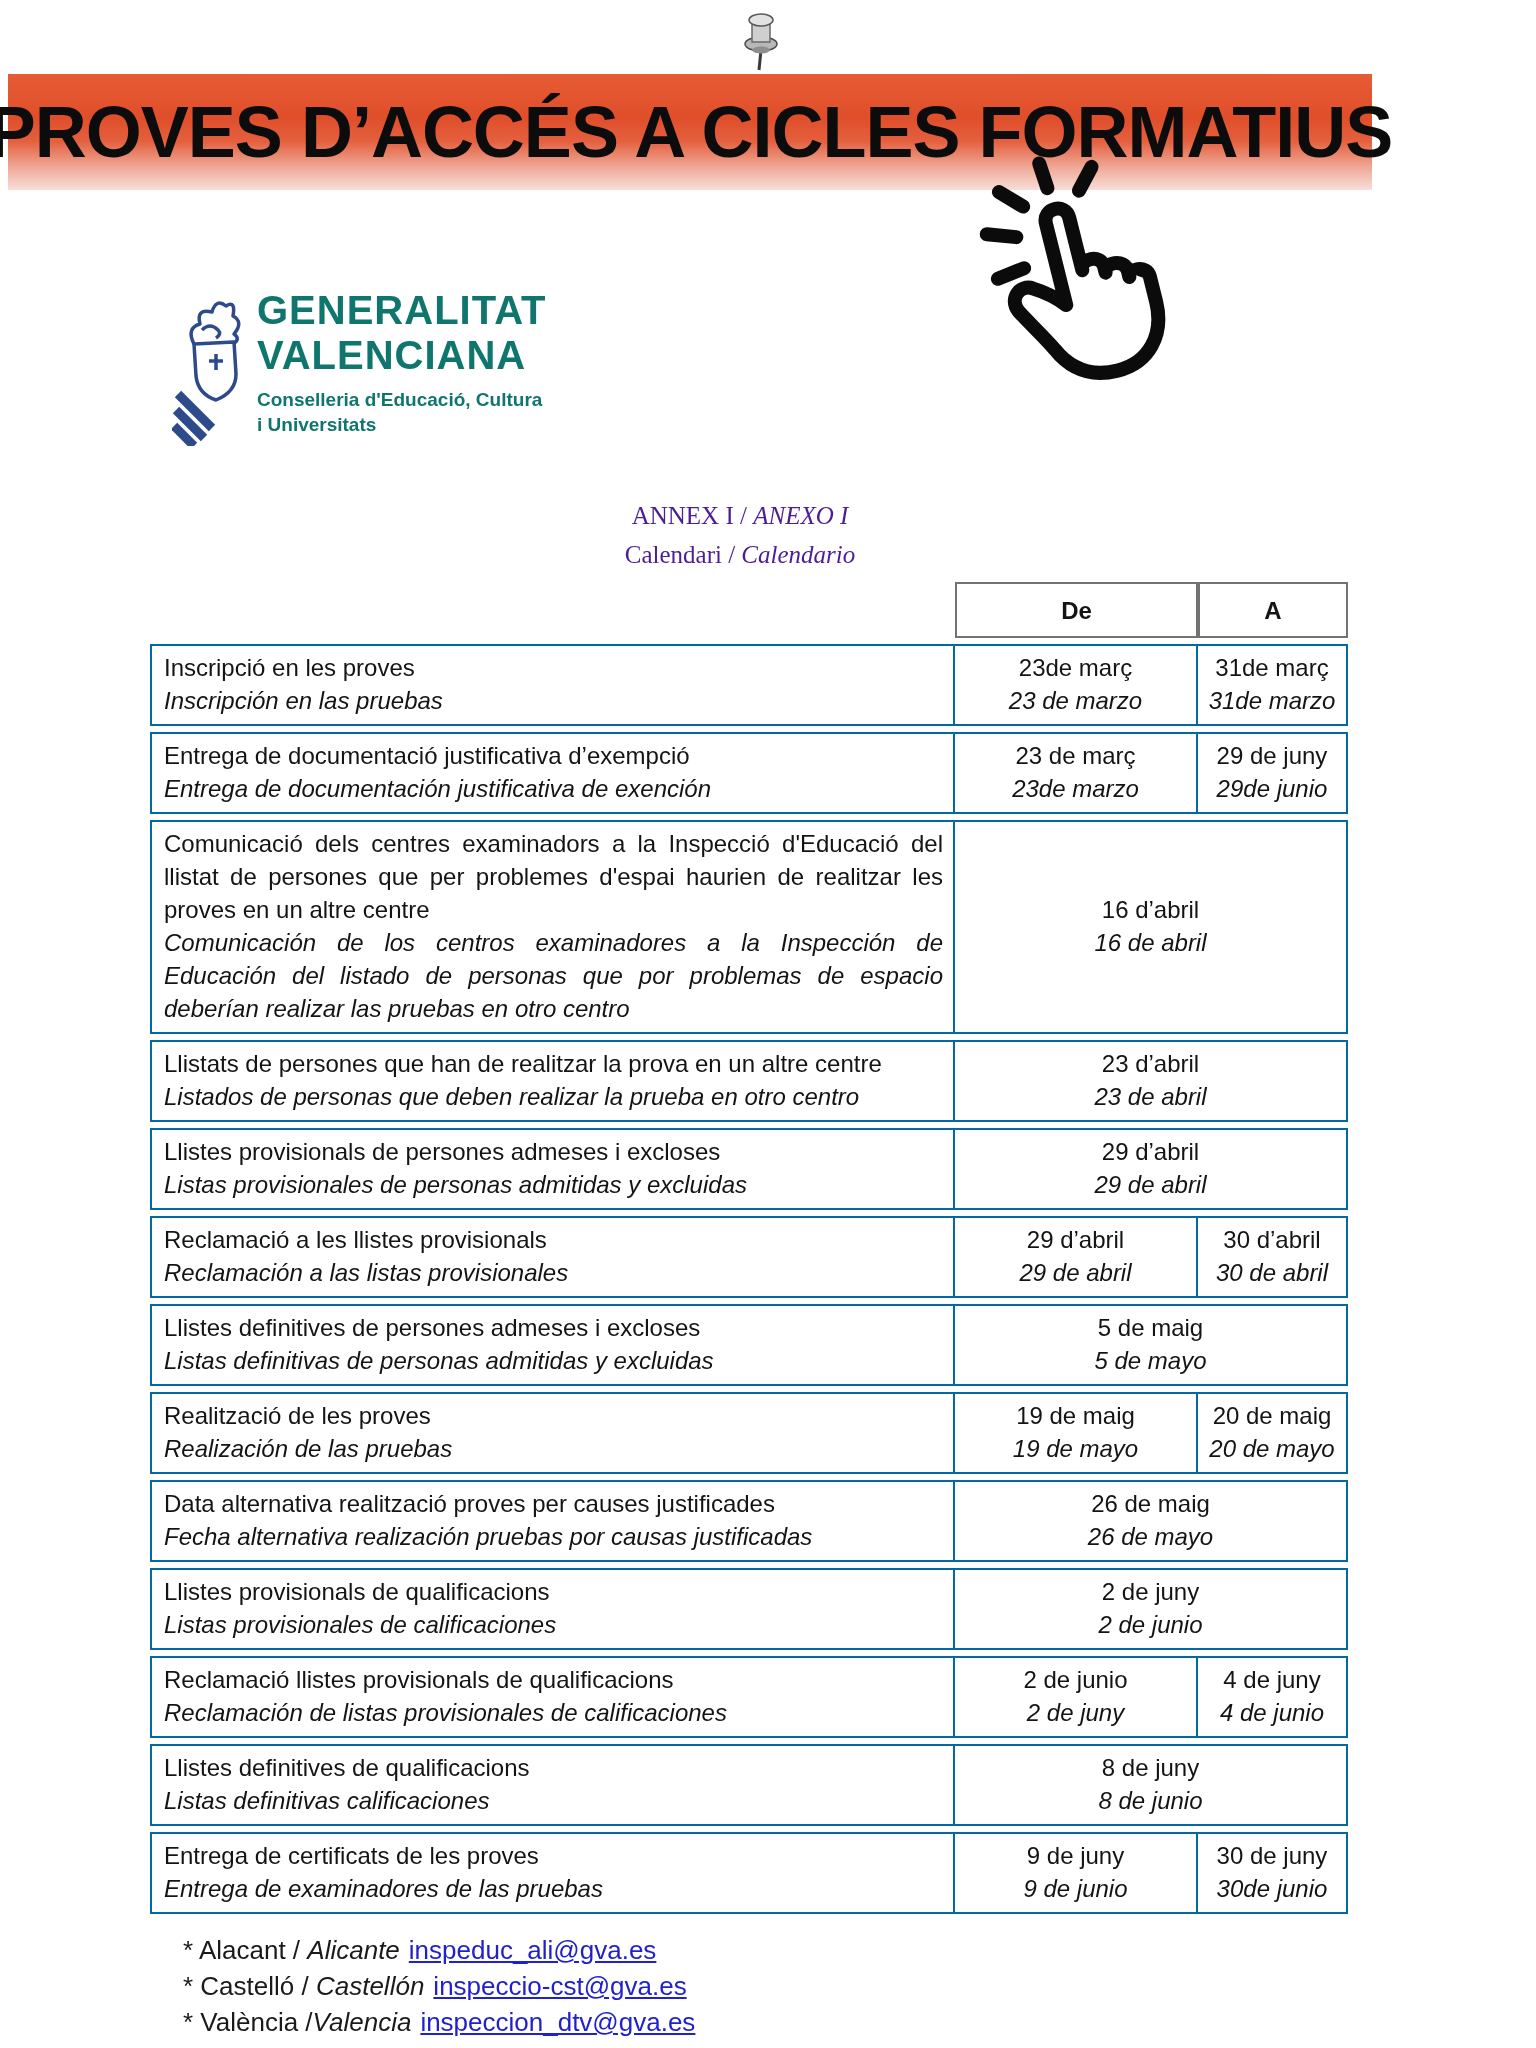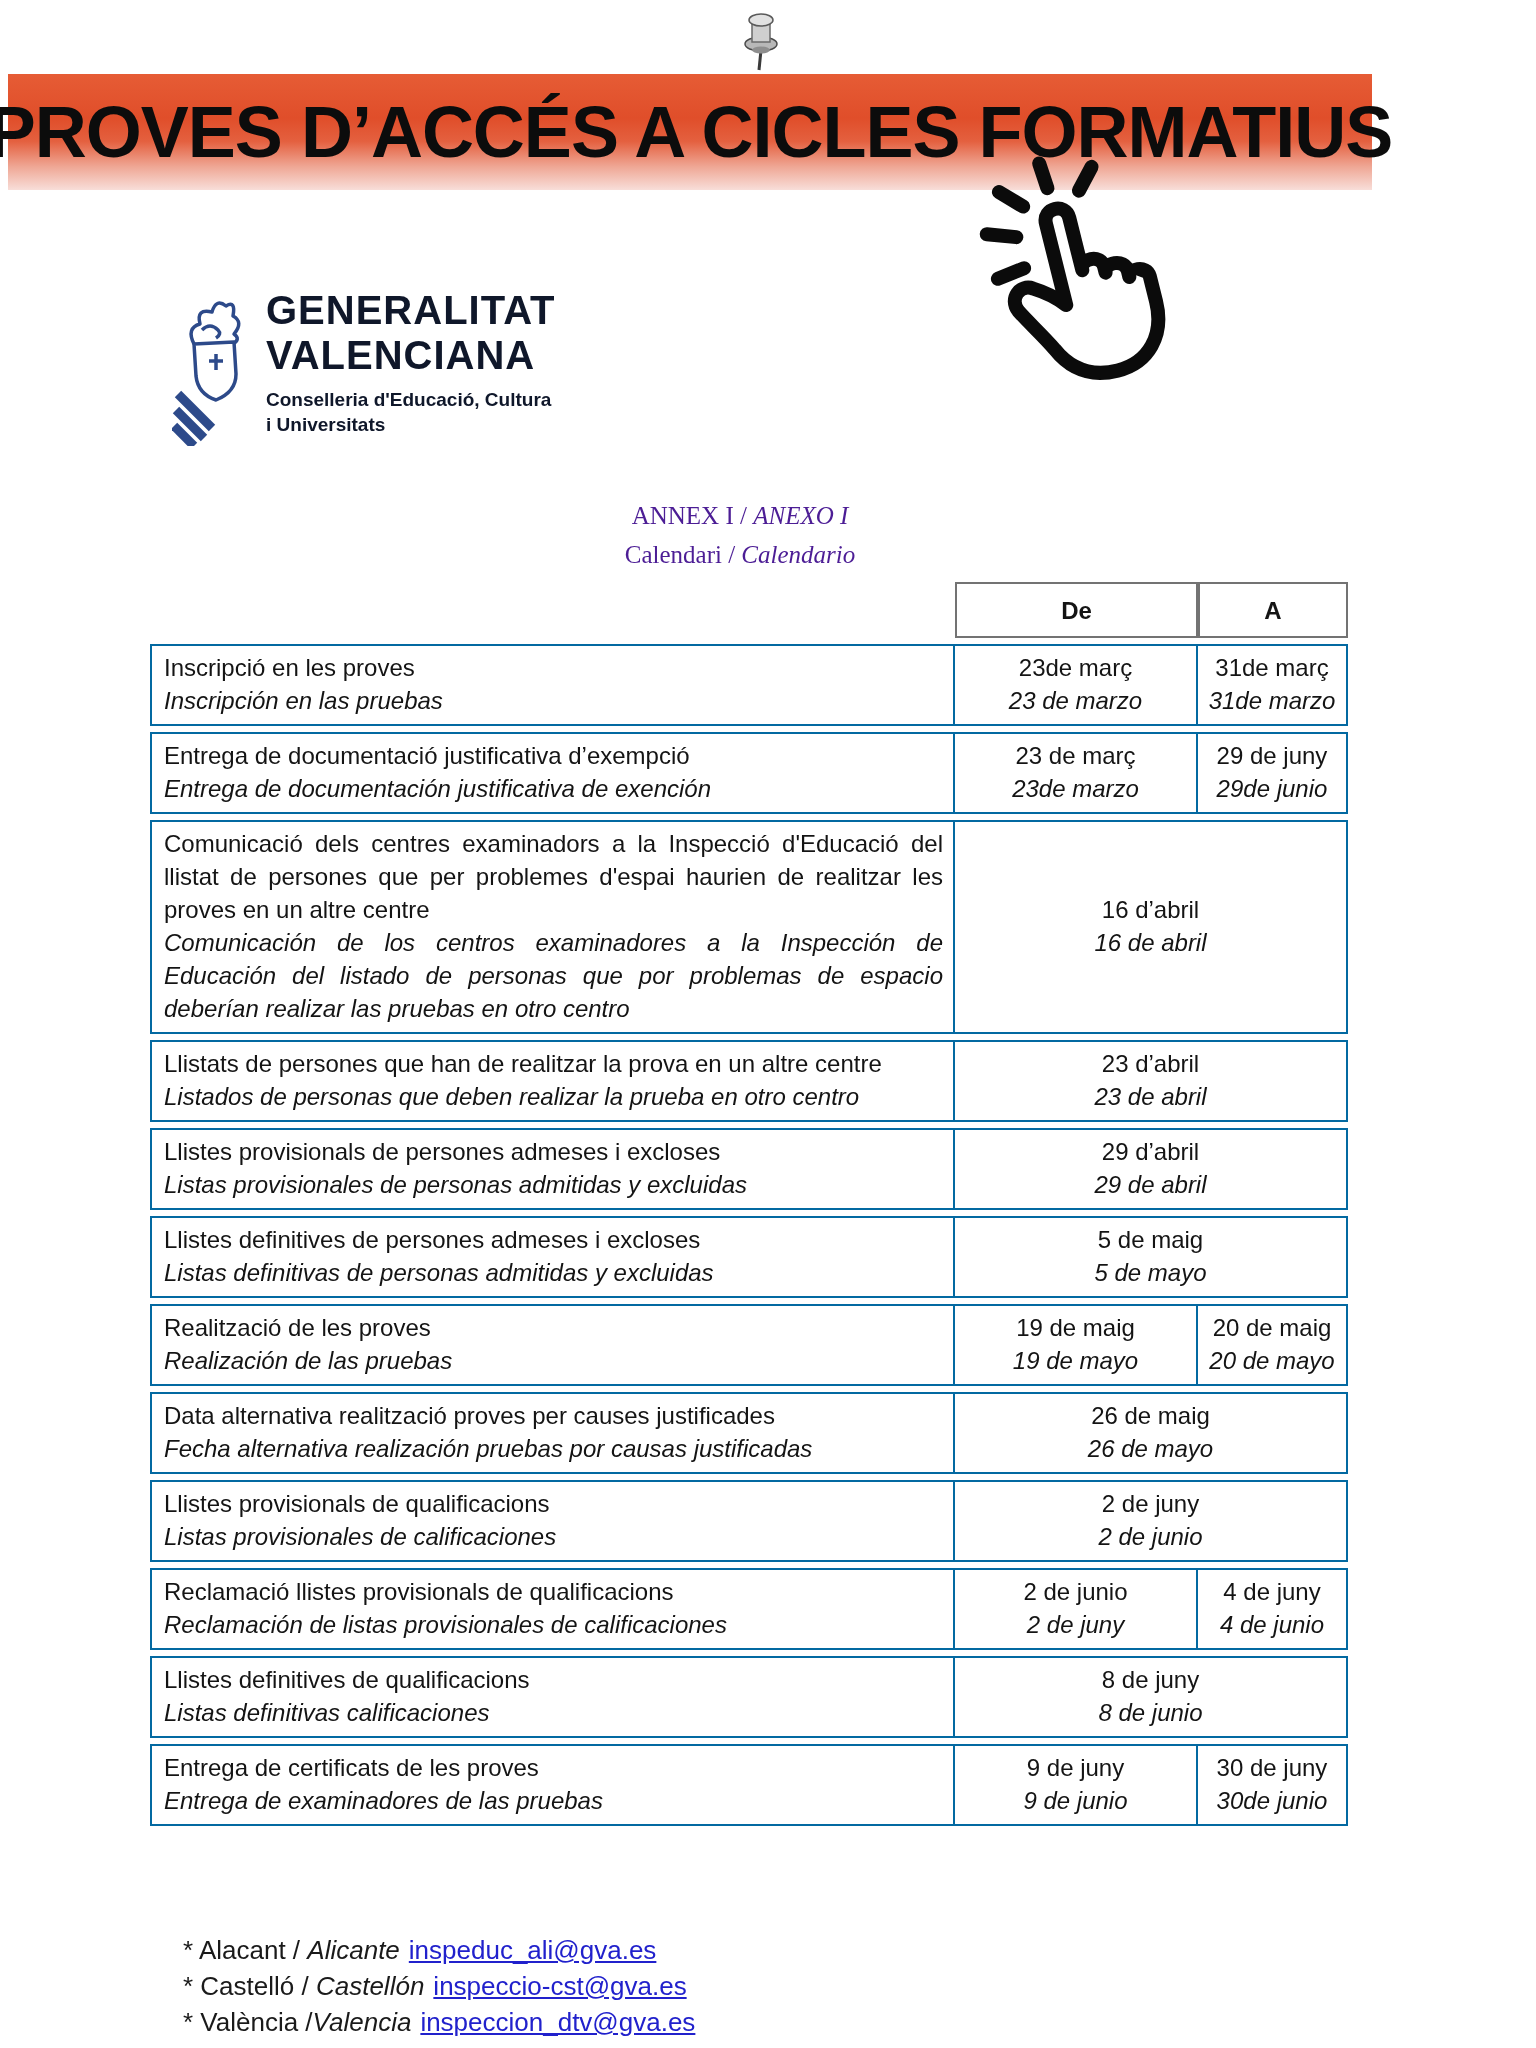--- a/index.html
+++ b/index.html
@@ -14,21 +14,21 @@
           background:linear-gradient(180deg,#e65c35 0%,#e04e2a 38%,#e4603f 58%,#efa795 80%,#f8ded9 100%);
           display:flex;align-items:center;justify-content:center;}
   .banner h1{margin:0;font-size:72px;font-weight:bold;letter-spacing:-1px;color:#0c0c0c;white-space:nowrap;}
 
   
   .hand{position:absolute;left:942px;top:146px;width:300px;height:250px;}
 
   
   .logo{position:absolute;left:172px;top:288px;display:flex;align-items:flex-start;}
   .crest{width:74px;height:152px;margin-top:6px;}
-  .logo-text{margin-left:20px;color:#0f172a;}
+  .logo-text{margin-left:11px;color:#0f766e;}
   .logo-big{font-size:40px;font-weight:600;letter-spacing:1px;line-height:45px;}
   .logo-small{font-size:19px;font-weight:bold;line-height:25px;}
   .logo-small.first{margin-top:9px;}
 
   
   .annex{position:absolute;left:0;top:496px;width:1480px;text-align:center;
          font-size:25px;line-height:39px;color:#4c1d95;font-family:Liberation Serif, serif;}
   .it{font-style:italic;}
 
   
@@ -179,20 +179,34 @@
       <td class="cell desc">
         <div>Llistes provisionals de persones admeses i excloses</div>
             <div class="it">Listas provisionales de personas admitidas y excluidas</div>
           </td>
       <td class="cell date nleft" colspan="2">
         <div>29 d’abril</div>
             <div class="it">29 de abril</div>
           </td>
     </tr>
 
+    <tr>
+      <td class="cell desc">
+        <div>Reclamació a les llistes provisionals</div>
+            <div class="it">Reclamación a las listas provisionales</div>
+          </td>
+      <td class="cell date nleft">
+        <div>29 d’abril</div>
+            <div class="it">29 de abril</div>
+          </td>
+      <td class="cell date nleft">
+        <div>30 d’abril</div>
+            <div class="it">30 de abril</div>
+          </td>
+    </tr>
 
     <tr>
       <td class="cell desc">
         <div>Llistes definitives de persones admeses i excloses</div>
             <div class="it">Listas definitivas de personas admitidas y excluidas</div>
           </td>
       <td class="cell date nleft" colspan="2">
         <div>5 de maig</div>
             <div class="it">5 de mayo</div>
           </td>

